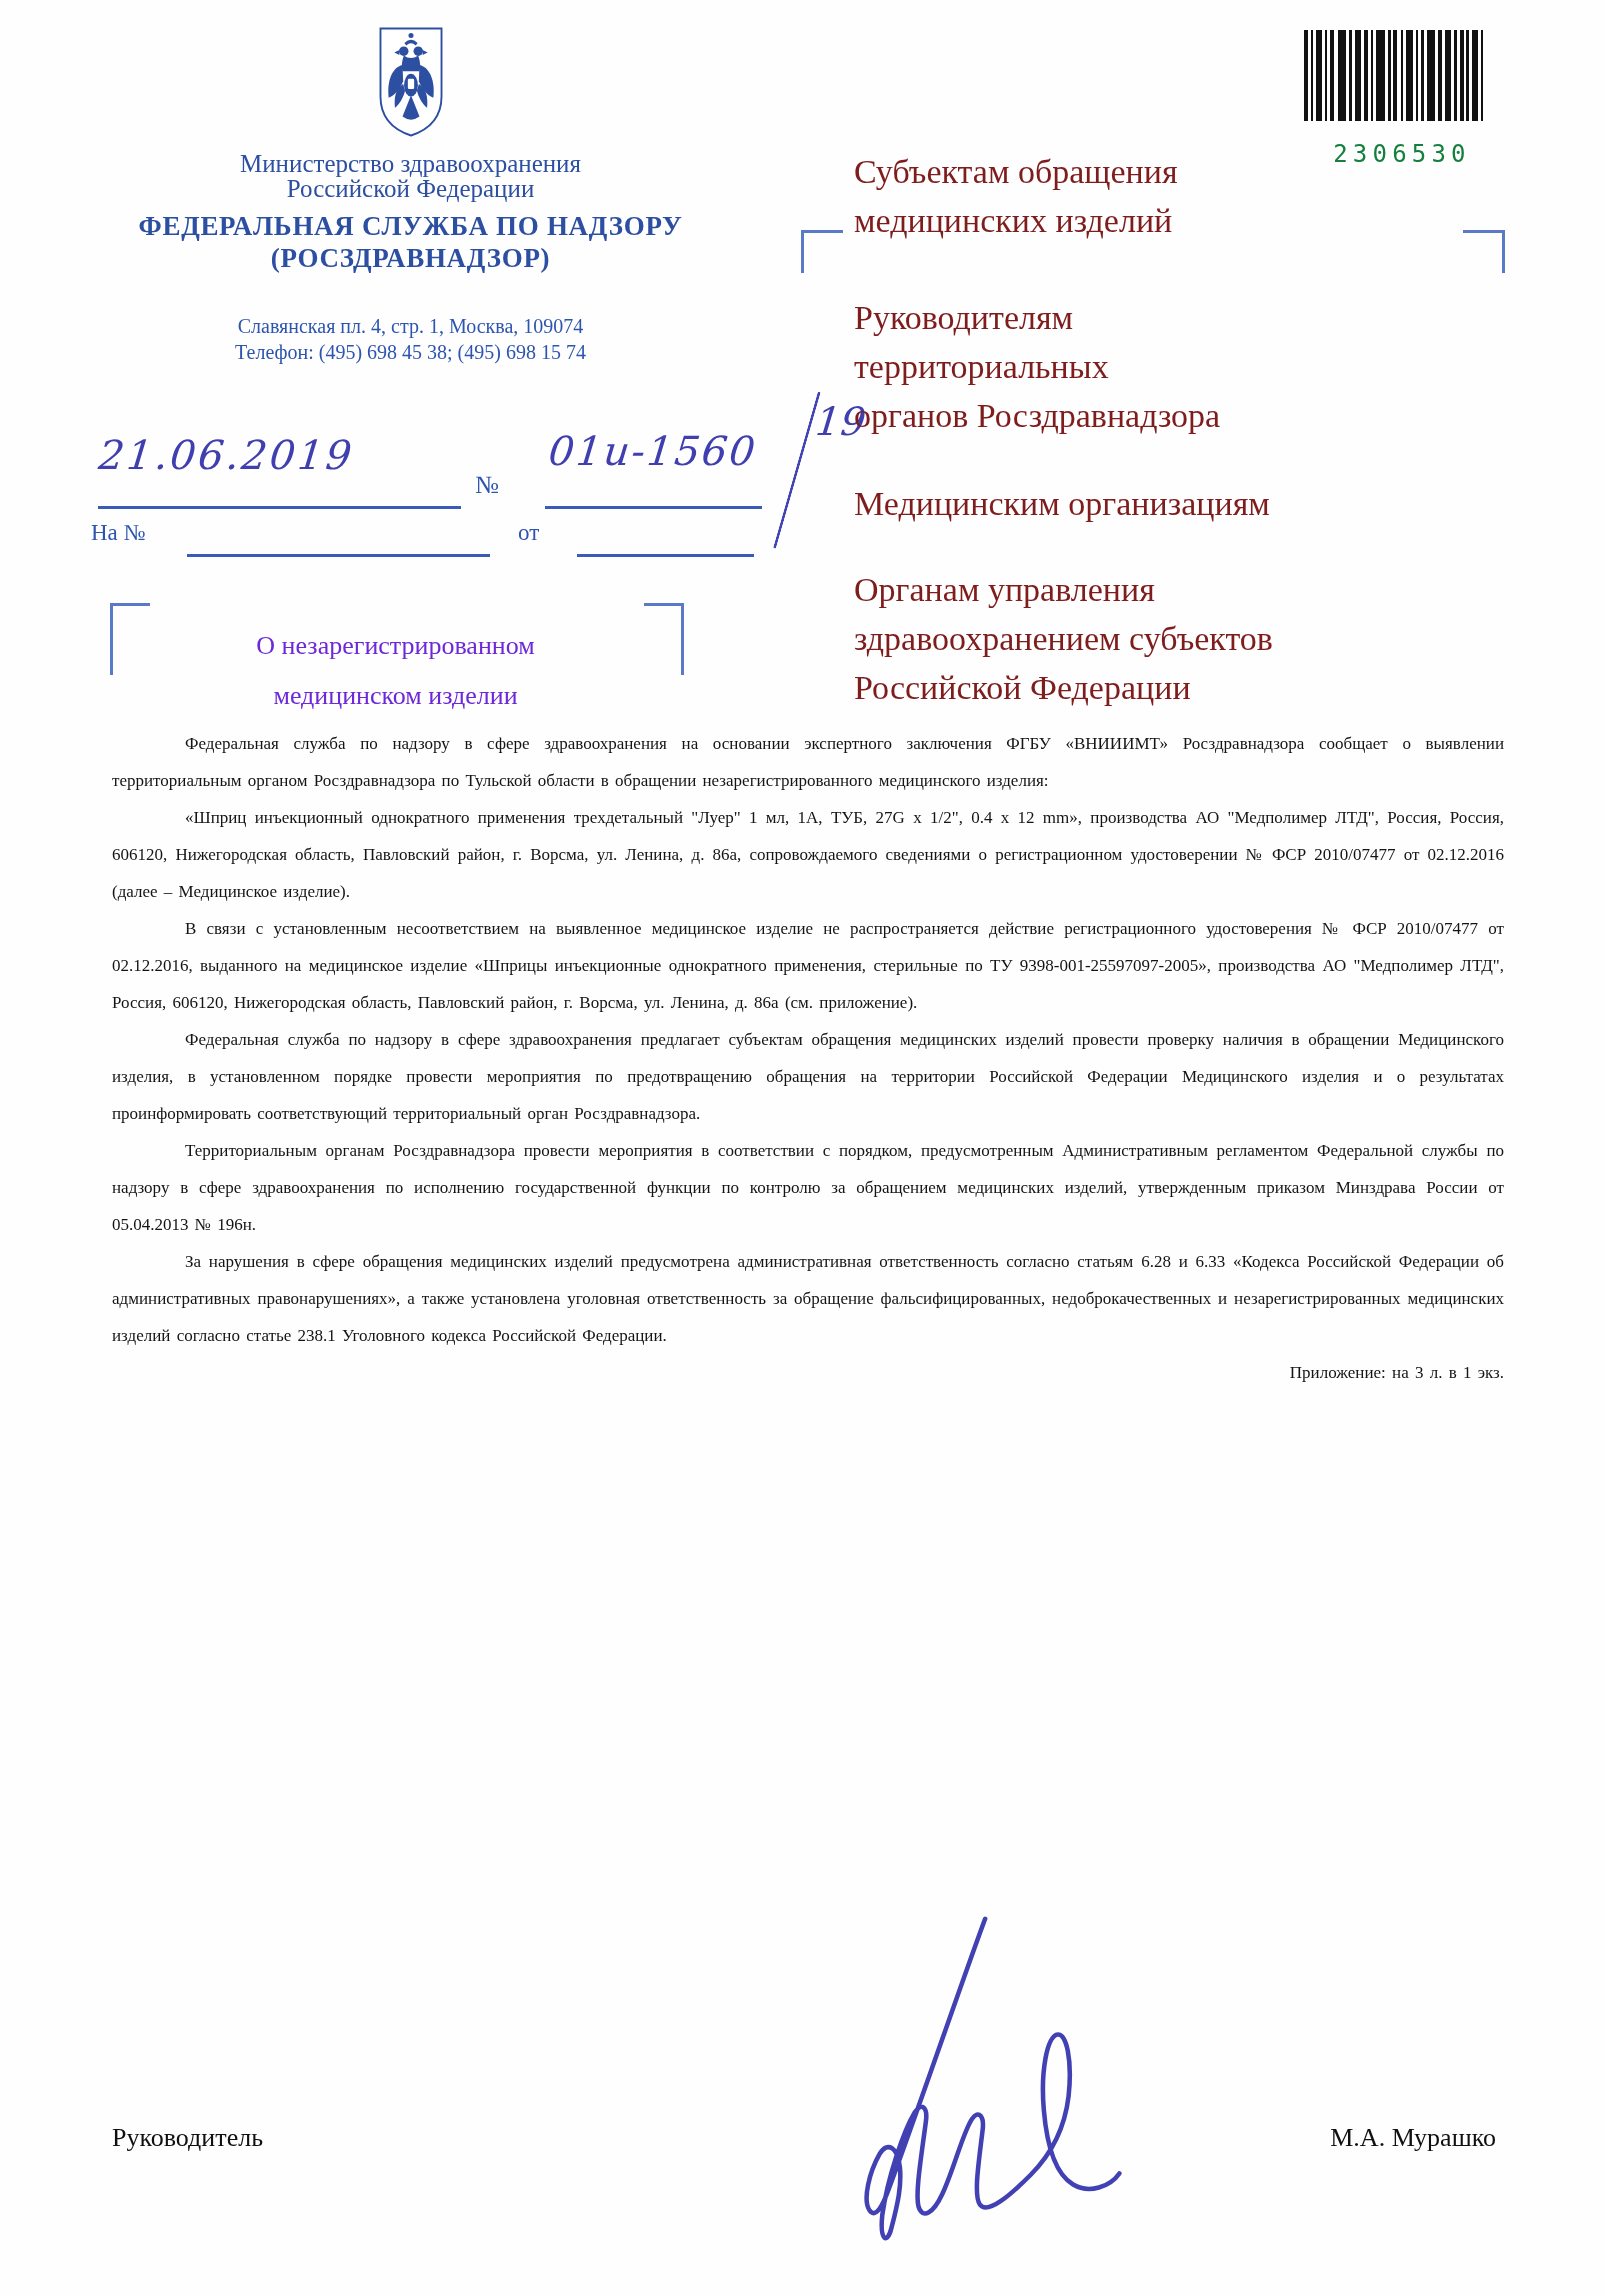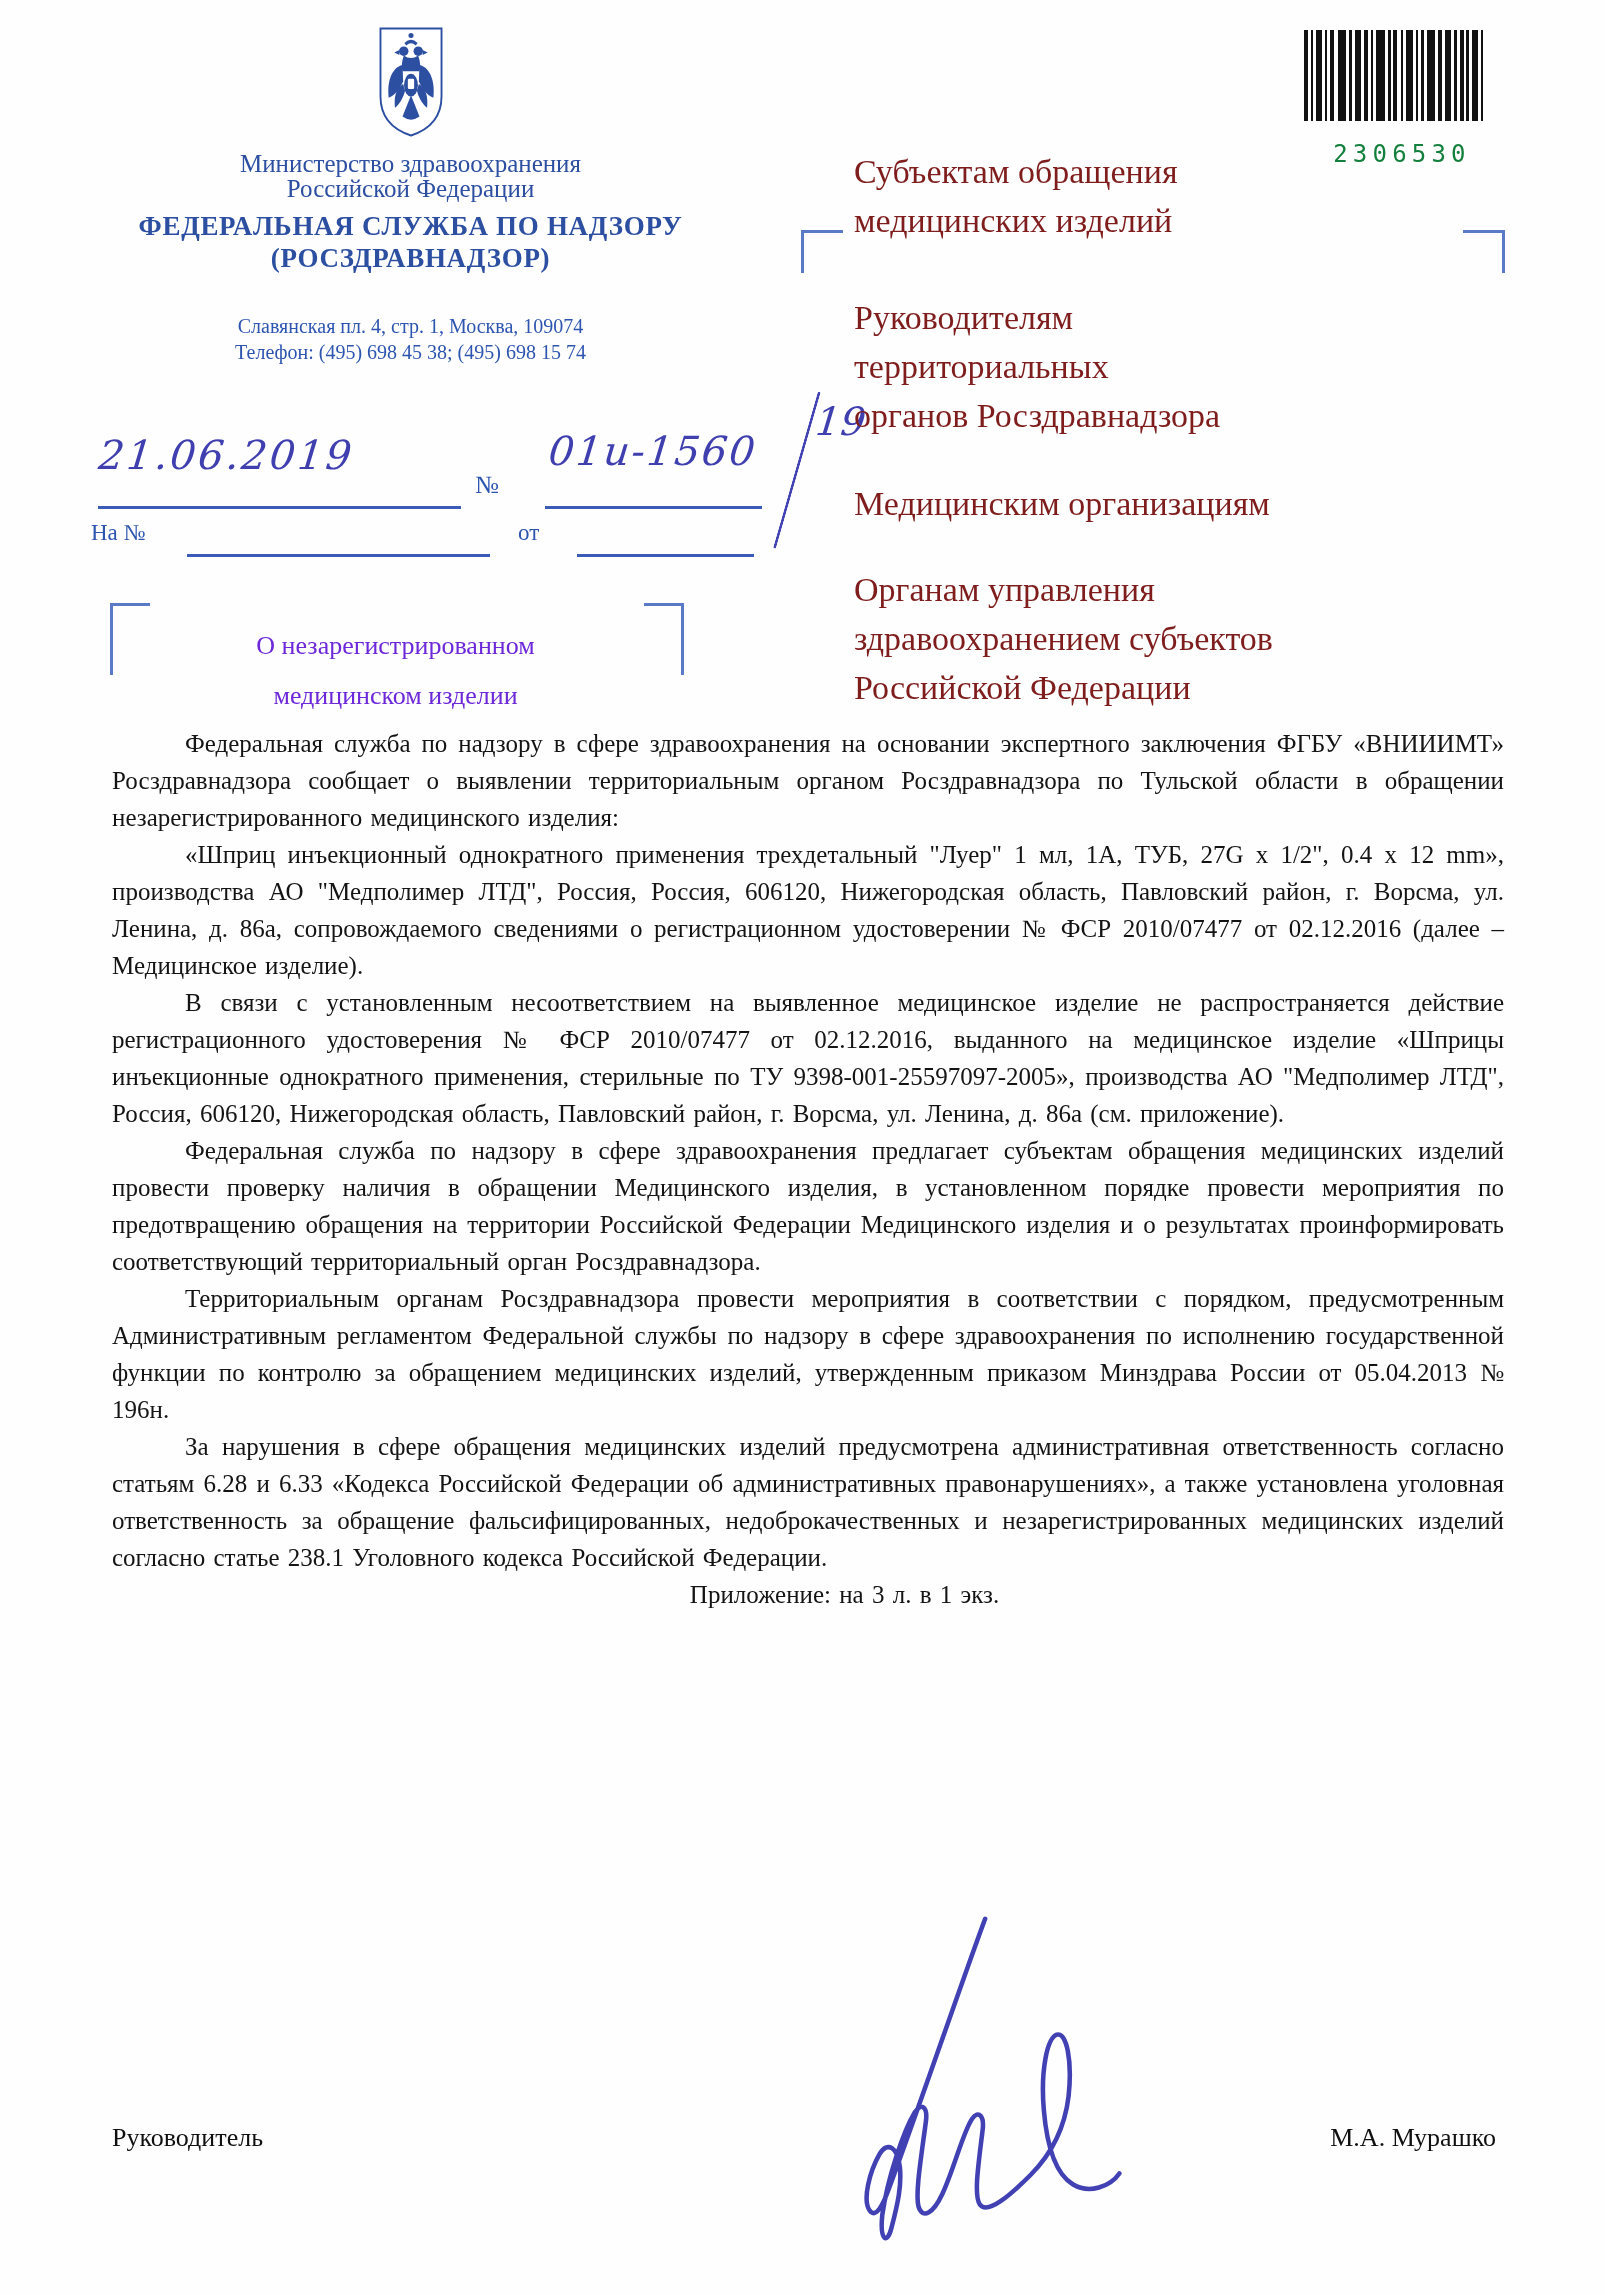--- a/index.html
+++ b/index.html
@@ -40,24 +40,24 @@
   .bars{display:flex;height:91px;align-items:stretch;}
   .bar{background:#121212;flex:0 0 auto;height:100%;}
   .bc-num{text-align:center;font-family:"DejaVu Sans Mono",monospace;font-size:24px;color:#15803d;
           letter-spacing:5.2px;margin-top:19px;}
   
   .addressees{position:absolute;left:854px;top:147px;width:613px;
               font-size:34px;line-height:49px;color:#7f1d1d;}
   .addressee{white-space:pre-line;}
   .addressee.m1{margin-bottom:48px;} .addressee.m2{margin-bottom:39px;} .addressee.m3{margin-bottom:37px;}
   
-  .body-text{position:absolute;left:112px;top:725px;width:1392px;font-size:25px;line-height:37px;
+  .body-text{position:absolute;left:112px;top:725px;width:1392px;font-size:17px;line-height:37px;
              text-align:justify;color:#141414;}
   .body-text p{margin:0;text-indent:73px;word-spacing:2px;}
-  .attachment{text-align:center;}
+  .attachment{text-align:right;}
   
   .sig-title{position:absolute;left:112px;top:2123px;font-size:26px;color:#101010;}
   .sig-name{position:absolute;right:110px;top:2123px;font-size:26px;color:#101010;}
   .sig-ink{position:absolute;left:659px;top:1909px;}
 </style>
 </head>
 <body>
 
 <div class="page">
 

